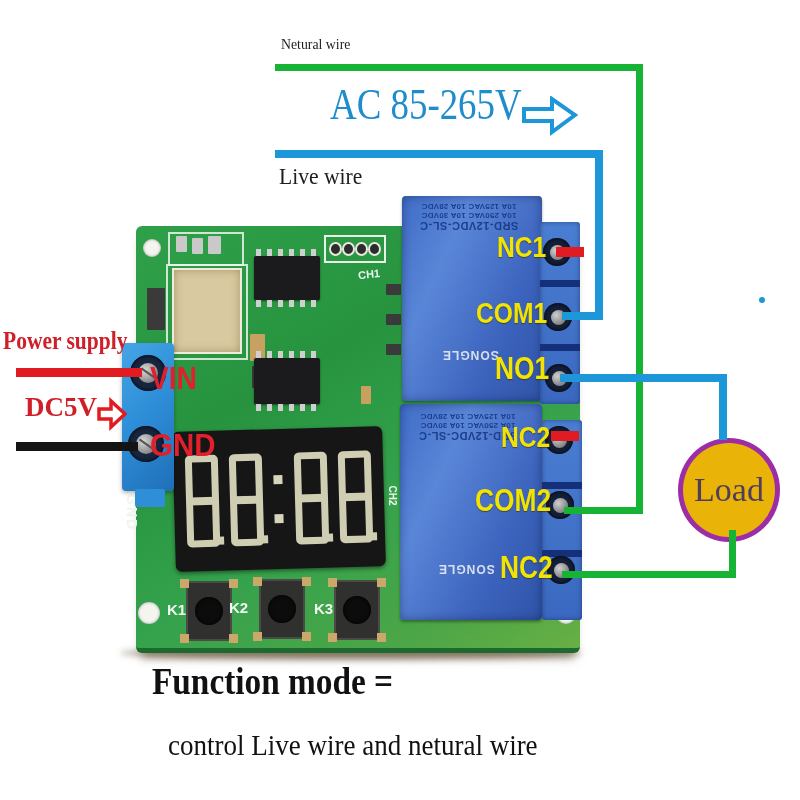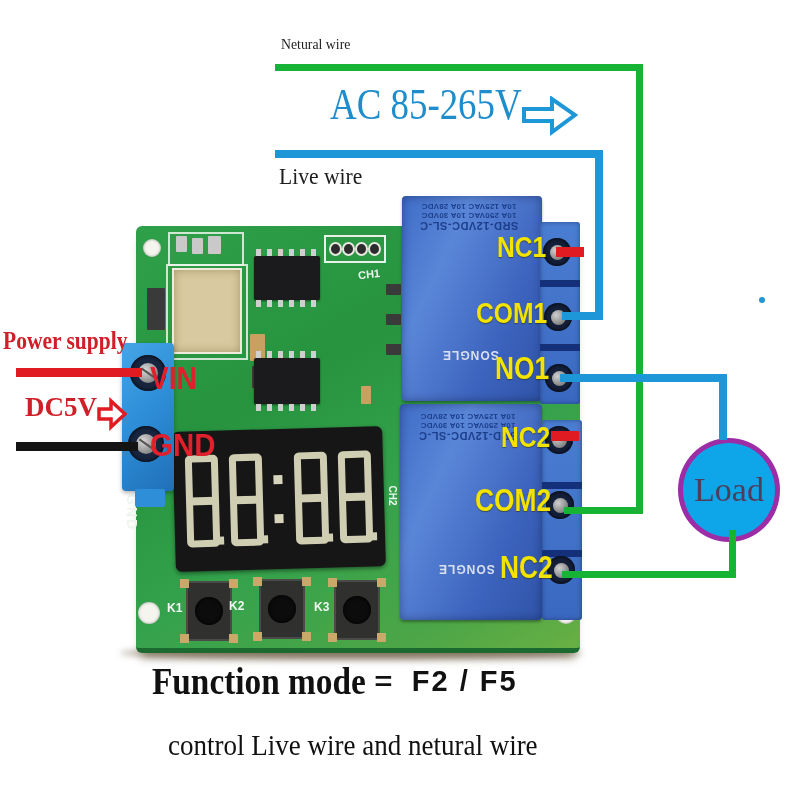--- a/index.html
+++ b/index.html
@@ -62,21 +62,21 @@
   .srdata{position:absolute;opacity:0;font-size:2px;pointer-events:none;}
 
   
   .tact{position:absolute;width:42px;height:56px;background:#30302e;border:2px solid #4a4a46;
         border-radius:3px;z-index:4;}
   .tact::before{content:"";position:absolute;left:50%;top:50%;width:28px;height:28px;margin:-14px 0 0 -14px;
         border-radius:50%;background:#0c0c0c;box-shadow:inset 0 0 4px #000;}
   .tact::after{content:"";position:absolute;width:9px;height:9px;background:#c9a86a;top:-4px;left:-8px;
         box-shadow:49px 0 #c9a86a,0 55px #c9a86a,49px 55px #c9a86a;}
   .klabel{position:absolute;color:#f2f6f2;font-family:"Liberation Sans",sans-serif;
-          font-weight:bold;font-size:12px;z-index:4;}
+          font-weight:bold;font-size:15px;z-index:4;}
 
   
   .pblock{position:absolute;left:122px;top:343px;width:52px;height:148px;z-index:3;
           background:linear-gradient(135deg,#45a5e6 0%,#2e8fd8 45%,#1f6fb8 100%);border-radius:4px;
           box-shadow:0 2px 4px rgba(0,0,0,.3);}
   .pblock .tab{position:absolute;left:13px;bottom:-16px;width:30px;height:18px;background:#2e8fd8;border-radius:2px;}
   .pscrew{position:absolute;width:36px;height:36px;border-radius:50%;background:#17253f;
           box-shadow:inset 0 0 4px #000;}
   .pscrew::before{content:"";position:absolute;left:50%;top:50%;width:20px;height:20px;margin:-10px 0 0 -10px;
           border-radius:50%;background:radial-gradient(circle at 35% 35%,#d8d8d8,#8a8a8a 70%);}
@@ -97,30 +97,30 @@
   .strip{position:absolute;z-index:3;background:linear-gradient(180deg,#4a7ed2,#3a68c0);
          border-radius:3px;box-shadow:inset 0 0 5px rgba(0,0,40,.4);}
   .strip .sep{position:absolute;left:0;right:0;height:7px;background:#15307a;}
   .rscrew{position:absolute;width:28px;height:28px;border-radius:50%;background:#141f3a;
           box-shadow:inset 0 0 4px #000;z-index:4;}
   .rscrew::before{content:"";position:absolute;left:50%;top:50%;width:15px;height:15px;margin:-7px 0 0 -7px;
           border-radius:50%;background:radial-gradient(circle at 35% 35%,#cfcfcf,#7d7d7d 75%);}
 
   
   .load{position:absolute;left:678px;top:438px;width:92px;height:94px;border:5px solid #9c2da6;
-        border-radius:50%;background:#0ea5e9;z-index:5;display:flex;align-items:center;justify-content:center;}
+        border-radius:50%;background:#eab308;z-index:5;display:flex;align-items:center;justify-content:center;}
   .load span{font-size:34px;color:#4f3d5c;}
 
   .arrow-svg{position:absolute;z-index:8;}
   .shadowline{position:absolute;left:120px;top:647px;width:462px;height:12px;z-index:0;
         background:rgba(88,68,38,.5);filter:blur(3px);border-radius:50%;}
   .bluedot{position:absolute;left:759px;top:297px;width:6px;height:6px;border-radius:50%;background:#2196d3;z-index:8;}
 
   
-  .fline{position:absolute;left:152px;top:660px;z-index:8;display:flex;align-items:center;white-space:nowrap;}
+  .fline{position:absolute;left:152px;top:660px;z-index:8;display:flex;align-items:flex-end;white-space:nowrap;gap:32px;}
   .fline .fm{font-size:37px;font-weight:bold;color:#111;transform:scaleX(.9);transform-origin:left center;}
   .fline .fv{font-size:29px;font-weight:bold;color:#111;font-family:"Liberation Sans",sans-serif;
              letter-spacing:2px;margin-left:-8px;}
   .caption{position:absolute;left:168px;top:728px;font-size:30px;color:#111;white-space:nowrap;
            transform:scaleX(.9);transform-origin:left center;z-index:8;}
 </style>
 </head>
 <body>
 
 <div class="canvas">
@@ -258,17 +258,16 @@
   <div class="ylabel" style="left:475px;top:483px;font-size:31px;">COM2</div>
   <div class="ylabel" style="left:500px;top:550px;font-size:31px;">NC2</div>
 
   <div class="load">
     <span>Load</span>
   </div>
   <div class="bluedot"></div>
 
   <div class="fline">
     <span class="fm">Function mode =</span>
-    <span class="fv">F2 / F5</span>
   </div>
   <div class="caption">control Live wire and netural wire</div>
 
 </div>
 
 </body></html>

